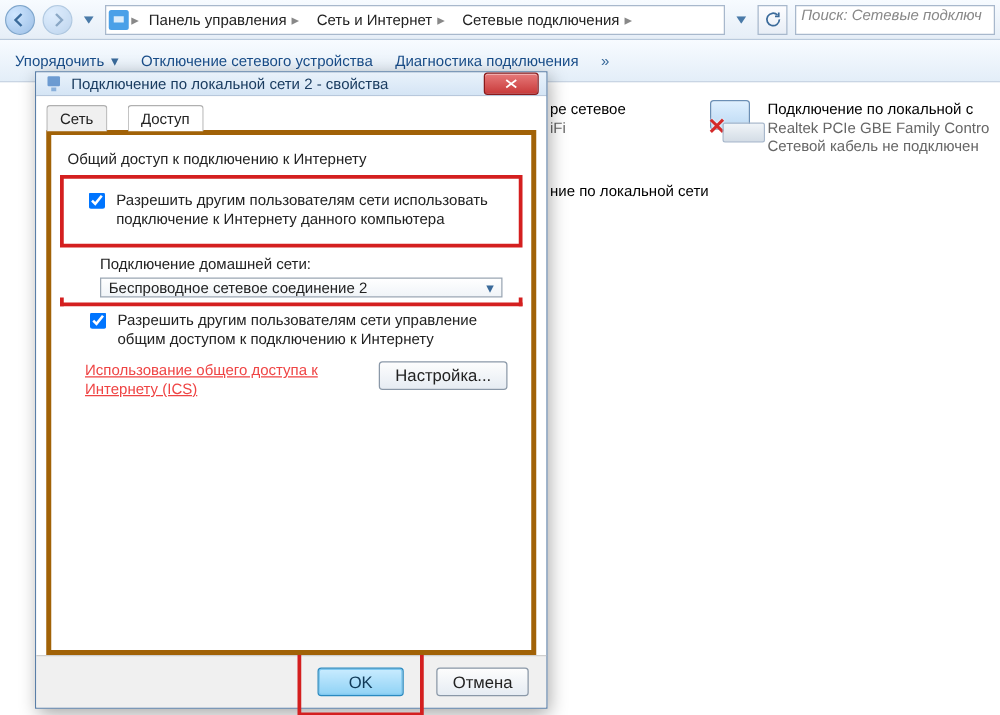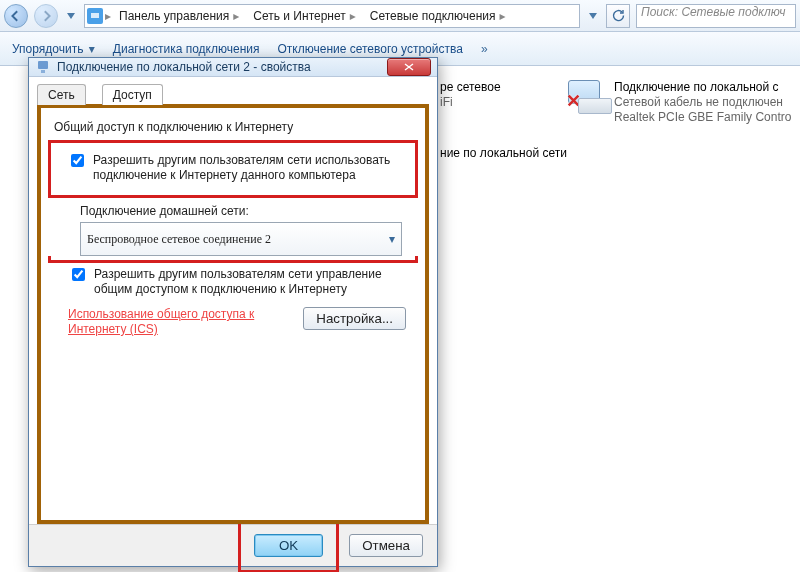--- a/index.html
+++ b/index.html
@@ -137,24 +137,24 @@
   .tab-pane{
     border:4px solid #a16207;min-height:420px;background:#fff;padding:10px 13px;
   }
   .group-lbl{color:#222;margin:2px 0 6px 0}
   .hl-red{border:3px solid #d41f1f;padding:6px 2px 6px 2px;margin:0 -6px 6px -6px}
   .hl-red2{border:3px solid #d41f1f;padding:2px;margin:0 -6px 4px -6px;border-top:none}
   .row-chk{display:flex;align-items:flex-start;gap:6px;margin:4px 6px 6px 14px;color:#222;line-height:15px}
   .row-chk input{margin-top:1px}
   .sub-lbl{margin:2px 0 4px 26px;color:#222}
   .combo{
-    margin:0 10px 0 26px;height:34px;border:1px solid #9aa6b3;
+    margin:0 10px 0 26px;height:16px;border:1px solid #9aa6b3;
     background:linear-gradient(#fff,#f0f4f8);
     display:flex;align-items:center;justify-content:space-between;
-    padding:0 6px;color:#222;font-family:Liberation Serif, serif;
+    padding:0 6px;color:#222;
   }
   .combo .caret{color:#3a6a9a}
   .link-row{display:flex;align-items:flex-start;justify-content:space-between;margin:10px 6px 0 14px}
   .link{color:#ef4444;text-decoration:underline;line-height:15px;max-width:210px}
   .btn{
     border:1px solid #8a98a8;background:linear-gradient(#fdfdfd,#e6ecf3);
     padding:3px 12px;border-radius:3px;color:#222;
   }
   .dlg-footer{
     height:42px;background:#f0f0f0;border-top:1px solid #cfcfcf;
@@ -226,24 +226,24 @@
     <span>Поиск: Сетевые подключ</span>
   </div>
 </div>
 
 <div class="toolbar">
   <span>
     <span>Упорядочить</span>
     <span class="dd">▾</span>
   </span>
   <span>
-    <span>Диагностика подключения</span>
+    <span>Отключение сетевого устройства</span>
   </span>
   <span>
-    <span>Отключение сетевого устройства</span>
+    <span>Диагностика подключения</span>
   </span>
   <span class="chev">»</span>
 </div>
 
 <div class="content">
 
   <div class="conn-group" style="left:440px;top:14px">
     <div class="conn">
       <div class="txt">
         <div>ре сетевое</div>
@@ -259,22 +259,22 @@
 
   <div class="conn-group" style="left:568px;top:14px">
     <div class="conn">
       <div class="ico">
         <div class="monitor"></div>
         <div class="redx">✕</div>
         <div class="plug" style="position:absolute;top:18px;left:10px"></div>
       </div>
       <div class="txt">
         <div style="font-weight:400">Подключение по локальной с</div>
+        <div class="t2">Realtek PCIe GBE Family Contro</div>
         <div class="t2">Сетевой кабель не подключен</div>
-        <div class="t2">Realtek PCIe GBE Family Contro</div>
       </div>
     </div>
   </div>
 </div>
 
 <div class="dlg">
   <div class="dlg-titlebar">
     <span class="dlg-ico">
       <svg viewBox="0 0 16 16">
           <rect x="3" y="2" width="10" height="8" rx="1" fill="currentColor" opacity=".7"></rect>

